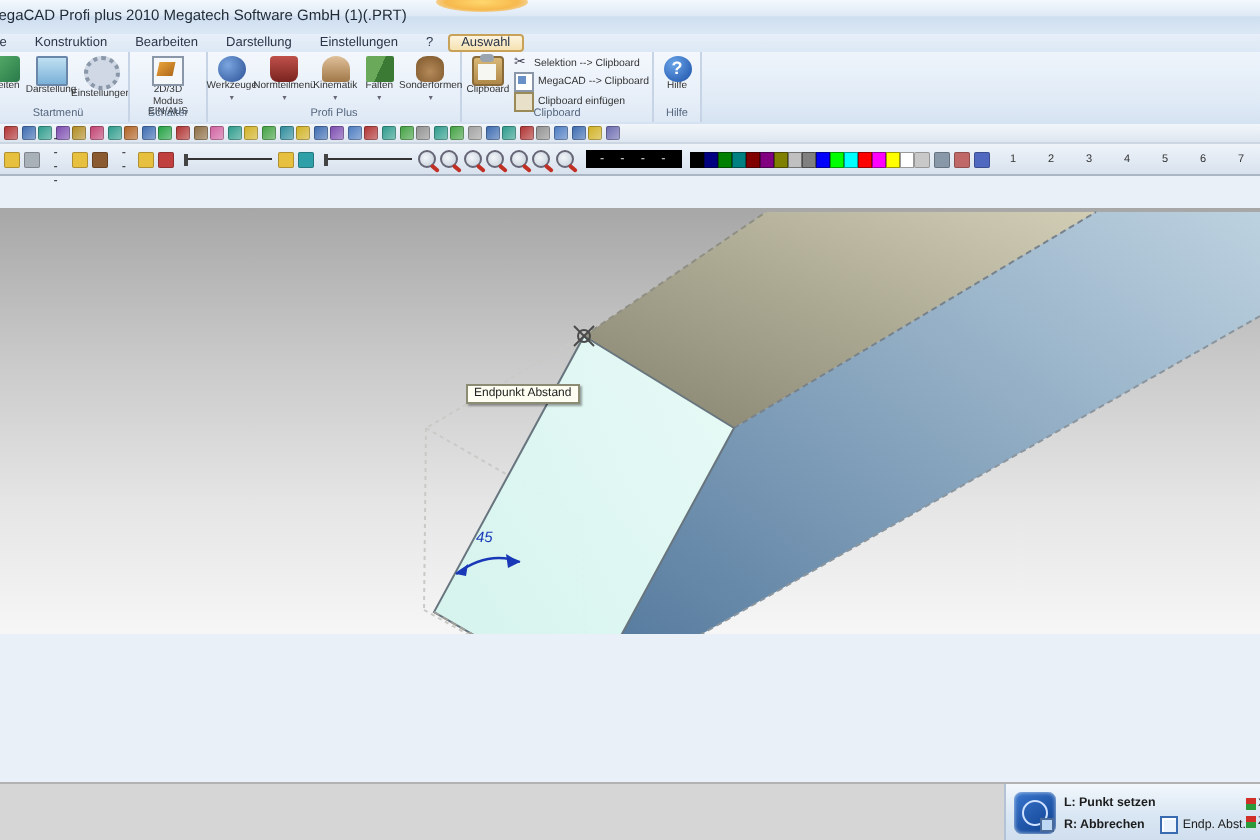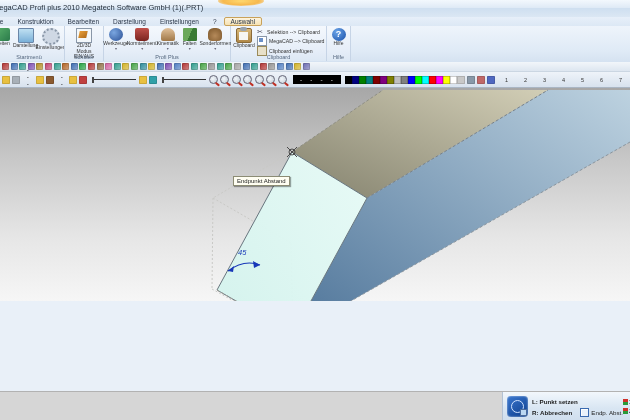--- a/index.html
+++ b/index.html
@@ -75,21 +75,21 @@
   .lw b{display:block;flex:1;height:1px;background:#333;}
   .mag{width:7px;height:7px;border:1px solid #667;border-radius:50%;
     background:radial-gradient(circle at 40% 40%,#f2f6fa,#c2ccd6);position:relative;margin-right:2.5px;flex:none;}
   .mag:after{content:"";position:absolute;right:-2.5px;bottom:-2px;width:4.5px;height:2px;
     background:#c03024;transform:rotate(40deg);border-radius:1px;}
   .dashbox{background:#000;color:#e8e8e8;font-family:"DejaVu Sans Mono",monospace;
     font-size:6px;letter-spacing:1.5px;padding:1px 6px;margin:0 4px;flex:none;line-height:7px;}
   .swatch{width:7px;height:8px;flex:none;box-shadow:inset 0 0 0 0.5px rgba(0,0,0,.4);}
   .lnum{width:19px;text-align:center;font-size:5.5px;color:#333;flex:none;}
   
-  #canvas{position:absolute;left:0;top:88px;width:630px;height:213px;
+  #canvas{position:absolute;left:0;top:104px;width:630px;height:213px;
     background:linear-gradient(180deg,#a7a7a7 0%,#c9c9c9 35%,#e6e6e6 70%,#f6f6f6 100%);overflow:hidden;}
   #canvas svg{position:absolute;left:0;top:0;}
   #tooltip{position:absolute;left:233px;top:88px;background:#fffef2;border:1px solid #8c8c74;
     font-size:6px;color:#222;padding:1px 3px;white-space:nowrap;box-shadow:1px 1px 1px rgba(0,0,0,.35);}
   
   #statusbar{position:absolute;left:0;top:391px;width:630px;height:29px;
     background:#d6d6d6;border-top:1px solid #b2b2b2;}
   #statuspanel{position:absolute;left:502px;top:0;width:128px;height:29px;
     background:linear-gradient(180deg,#f2f7fc,#d9e6f3 55%,#cfdeee);border-left:1px solid #b3c2d4;
     display:flex;align-items:center;overflow:hidden;}

